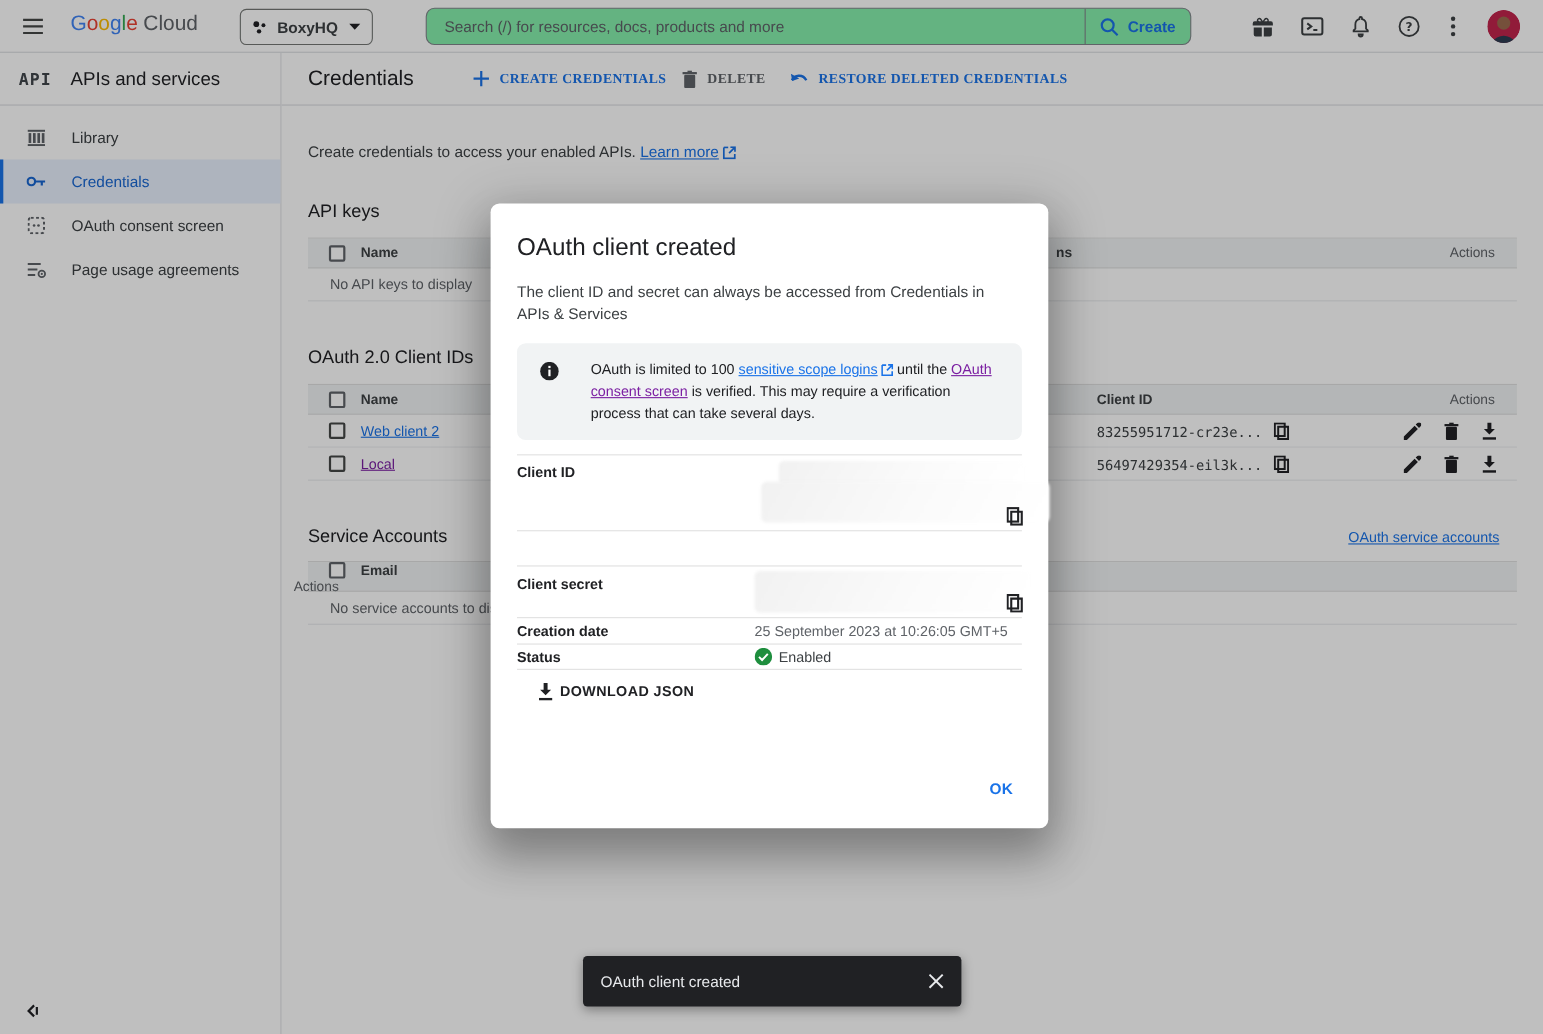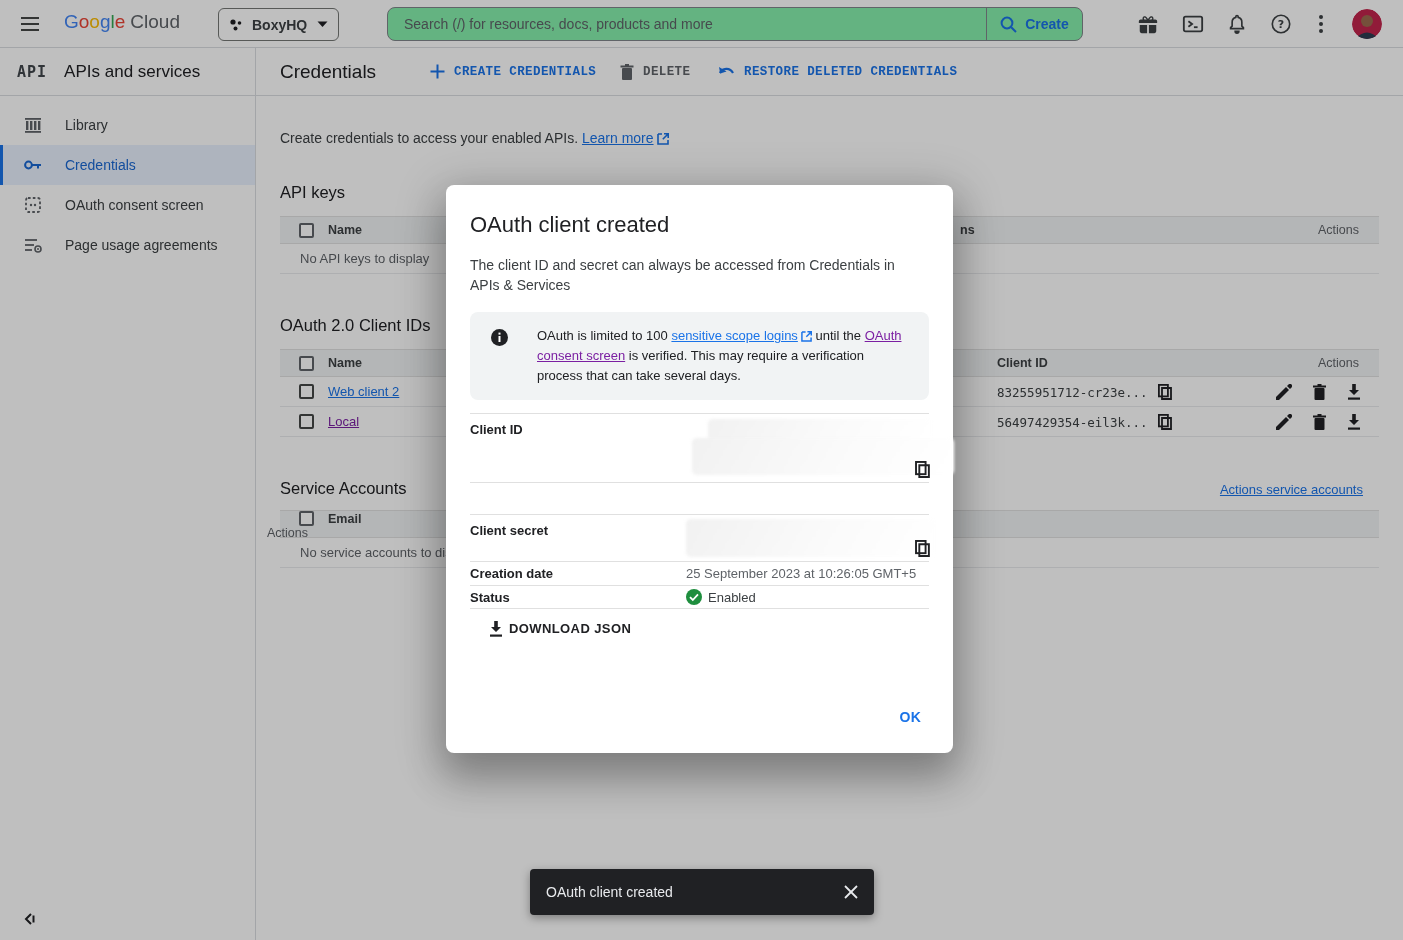--- a/index.html
+++ b/index.html
@@ -51,21 +51,21 @@
   .nav-item.active { background:#e8f0fe; color:#1967d2; }
   .nav-item.active::before { content:""; position:absolute; left:0; top:0; bottom:0; width:3px; background:#1a73e8; }
   .collapse-btn { position:absolute; left:22px; bottom:14px; cursor:pointer; }
 
   
   .content { position:absolute; top:48px; left:256px; right:0; bottom:0; background:#fff; }
   .page-toolbar { height:48px; border-bottom:1px solid #dadce0; position:relative; }
   .page-title { position:absolute; left:24px; top:13px; font-size:19px; color:#202124; }
   .tb-btn { position:absolute; top:0; height:47px; display:flex; align-items:center; gap:9px;
             font-size:12.5px; font-weight:bold; letter-spacing:.4px; cursor:pointer; background:none; border:none;
-            font-family:Liberation Mono, monospace; padding:0; }
+            font-family:Liberation Serif, serif; padding:0; }
   .tb-create { left:174px; color:#1a73e8; }
   .tb-delete { left:364px; color:#5f6368; }
   .tb-restore { left:462px; color:#1a73e8; }
   .content-body { padding:0 24px; }
   .intro { margin-top:34px; font-size:14px; color:#3c4043; }
   .intro a { color:#1a73e8; text-decoration:underline; cursor:pointer; }
   .ext-ic { display:inline-block; vertical-align:-2px; margin-left:3px; }
   .sec-h { font-size:16.5px; font-weight:normal; color:#202124; margin:0; }
   .h-apikeys { margin-top:37px; }
   .h-oauth { margin-top:42px; }
@@ -402,21 +402,21 @@
                 <path d="M7 11 L2 6 L5.2 6 L5.2 0 L8.8 0 L8.8 6 L12 6 Z"></path>
                 <rect x="1" y="13.5" width="12" height="2.2"></rect>
               </svg>
             </span>
         </span>
       </div>
     </div>
 
     <div class="sec-row">
       <h2 class="sec-h">Service Accounts</h2>
-      <a class="manage-link">Actions service accounts</a>
+      <a class="manage-link">OAuth service accounts</a>
     </div>
     <div class="table" style="margin-top:12px">
       <div class="thead g3">
         <span class="cb"></span>
         <span>Email</span>
         <span></span>
         <span class="col-actions">Actions</span>
       </div>
       <div class="trow g3">
         <span class="empty-cell">No service accounts to display</span>

